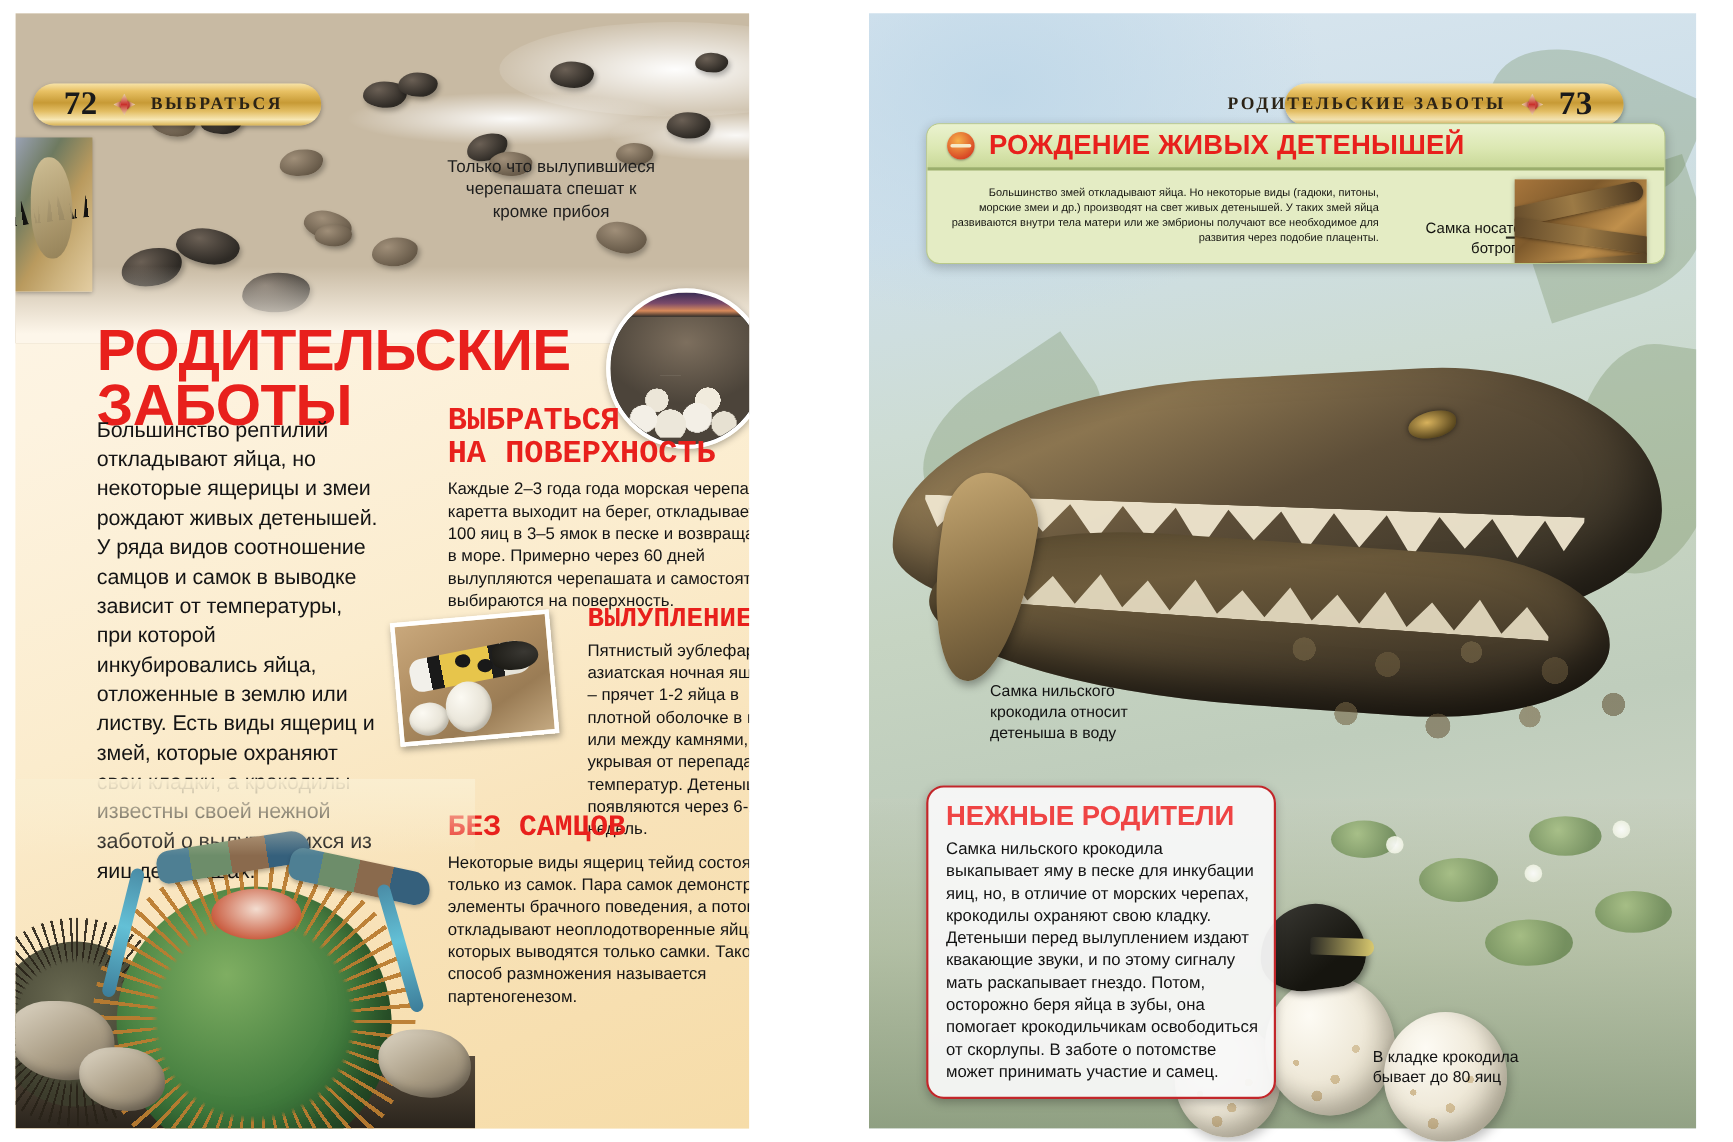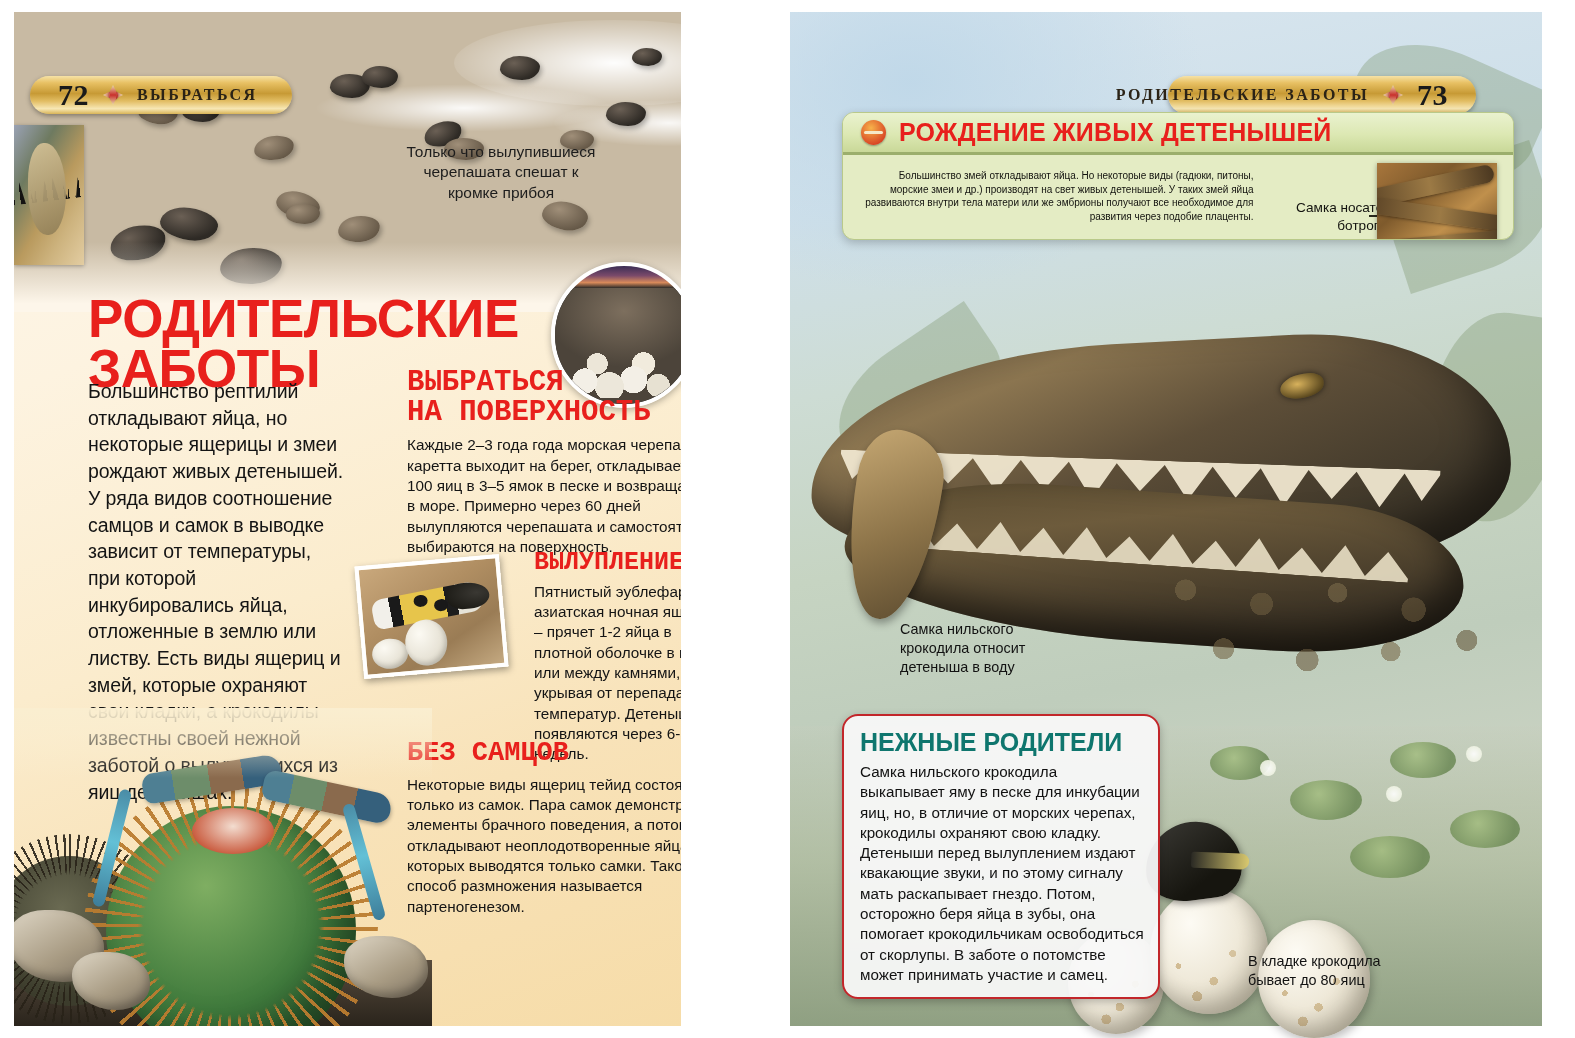--- a/index.html
+++ b/index.html
@@ -443,21 +443,21 @@
   #white-box {
     position:absolute; left:52px; top:702px; width:318px; min-height:206px;
     background: rgba(248,248,248,.94);
     border: 2.6px solid #c2262a;
     border-radius: 16px;
     padding: 14px 14px 12px 16px;
     box-shadow: 0 3px 9px rgba(0,0,0,.25);
     z-index:12;
   }
   #white-box .wb-title {
-    font-weight:700; font-size:25px; color:#0f766e; text-transform:uppercase;
+    font-weight:700; font-size:25px; color:#ef4444; text-transform:uppercase;
     line-height:1; margin-bottom:7px; white-space:nowrap;
   }
   #white-box .wb-body { font-size:15.2px; line-height:1.335; color:#121212; }
 
   .photo-caption {
     position:absolute; font-size:14.4px; line-height:1.33; color:#121212; z-index:11;
   }
   #croc-cap  { left:900px; top:620px; width:170px; }
   #eggs-cap  { left:1248px; top:952px; width:180px; z-index:13; }
 </style>

